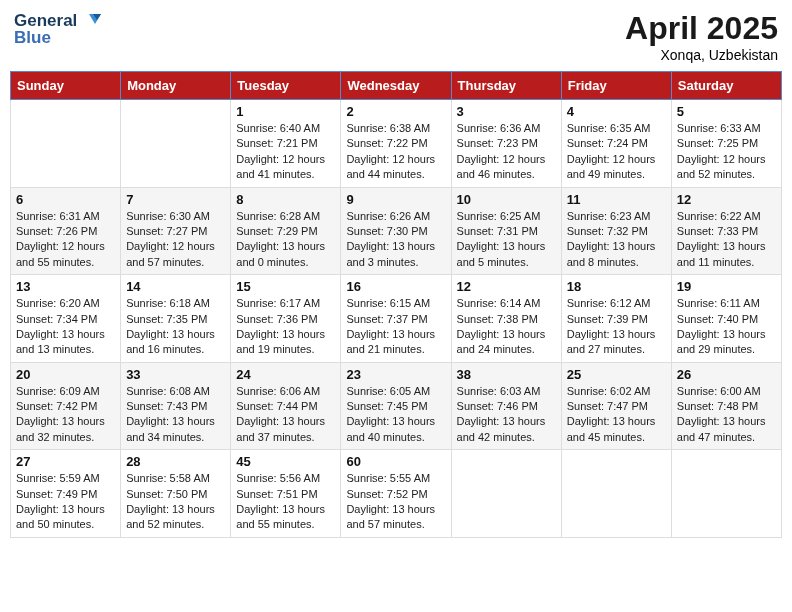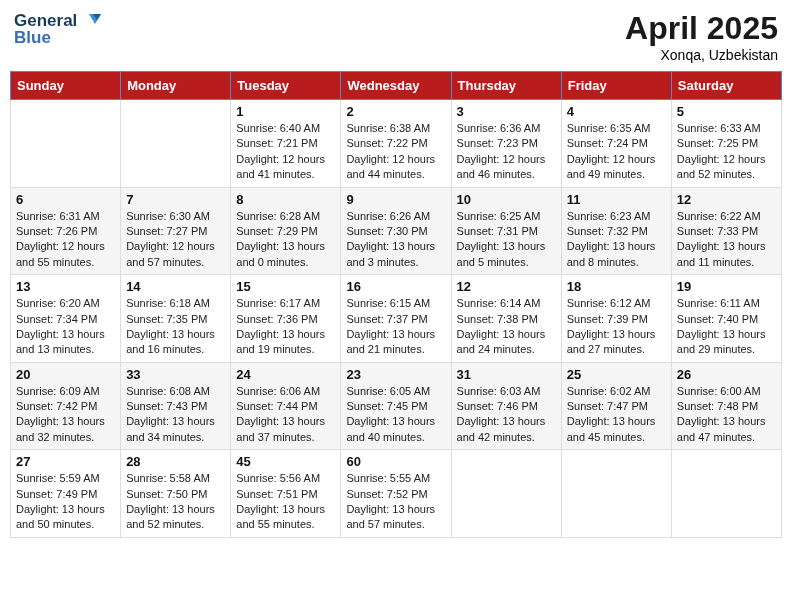--- a/index.html
+++ b/index.html
@@ -208,21 +208,21 @@
         </td>
         <td>
           <div class="day-number">24</div>
           <div class="day-info">Sunrise: 6:06 AM<br>Sunset: 7:44 PM<br>Daylight: 13 hours and 37 minutes.</div>
         </td>
         <td>
           <div class="day-number">23</div>
           <div class="day-info">Sunrise: 6:05 AM<br>Sunset: 7:45 PM<br>Daylight: 13 hours and 40 minutes.</div>
         </td>
         <td>
-          <div class="day-number">31</div>
+          <div class="day-number">38</div>
           <div class="day-info">Sunrise: 6:03 AM<br>Sunset: 7:46 PM<br>Daylight: 13 hours and 42 minutes.</div>
         </td>
         <td>
           <div class="day-number">25</div>
           <div class="day-info">Sunrise: 6:02 AM<br>Sunset: 7:47 PM<br>Daylight: 13 hours and 45 minutes.</div>
         </td>
         <td>
           <div class="day-number">26</div>
           <div class="day-info">Sunrise: 6:00 AM<br>Sunset: 7:48 PM<br>Daylight: 13 hours and 47 minutes.</div>
         </td>

